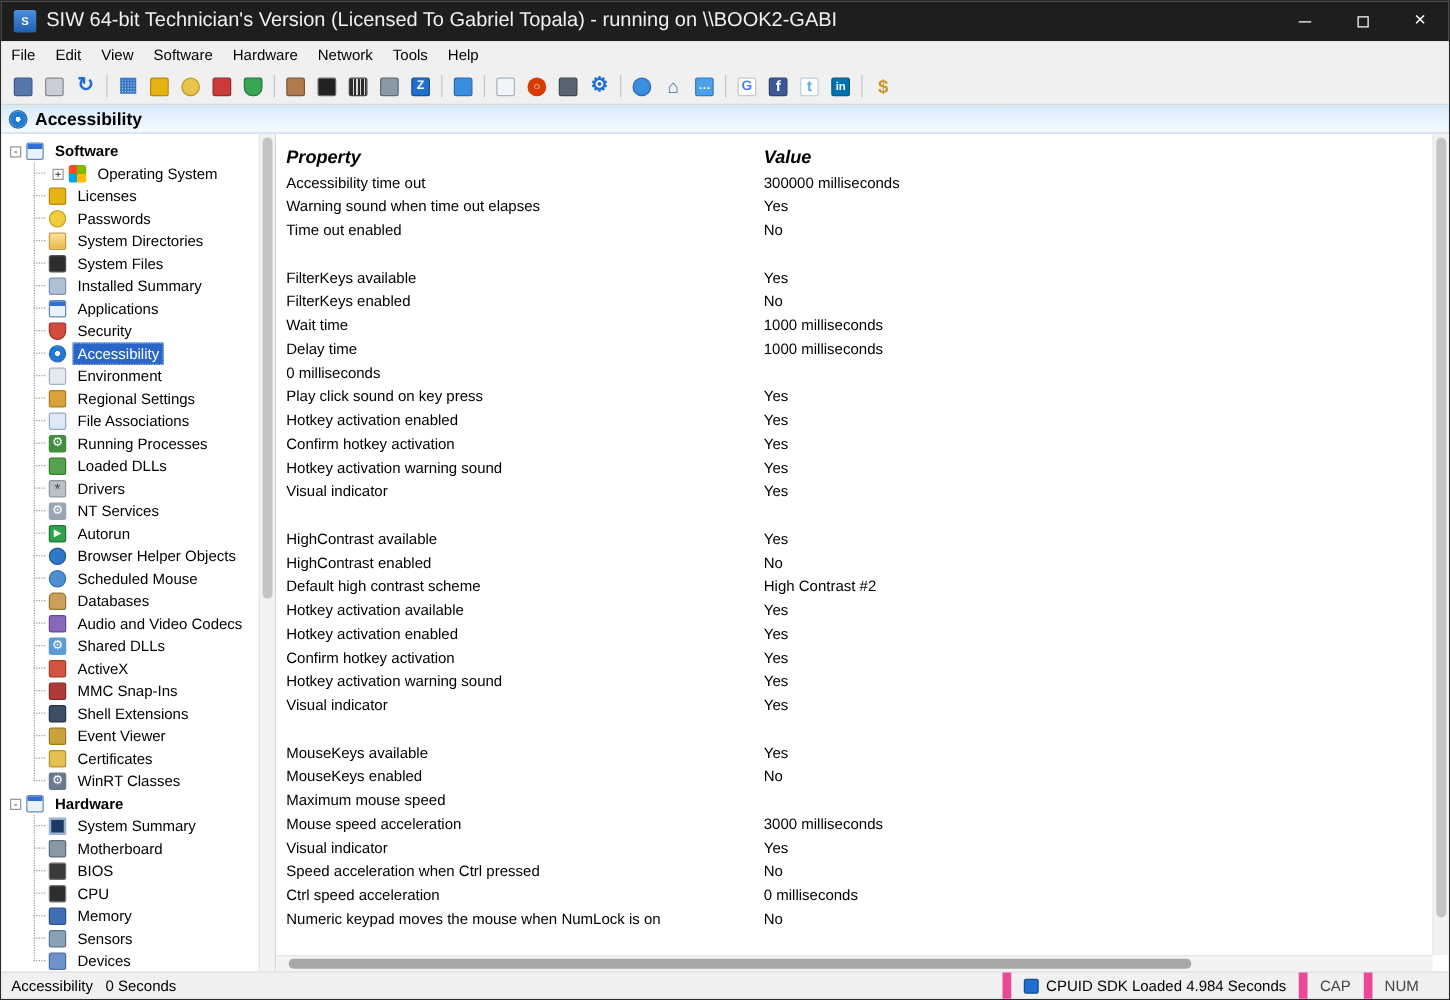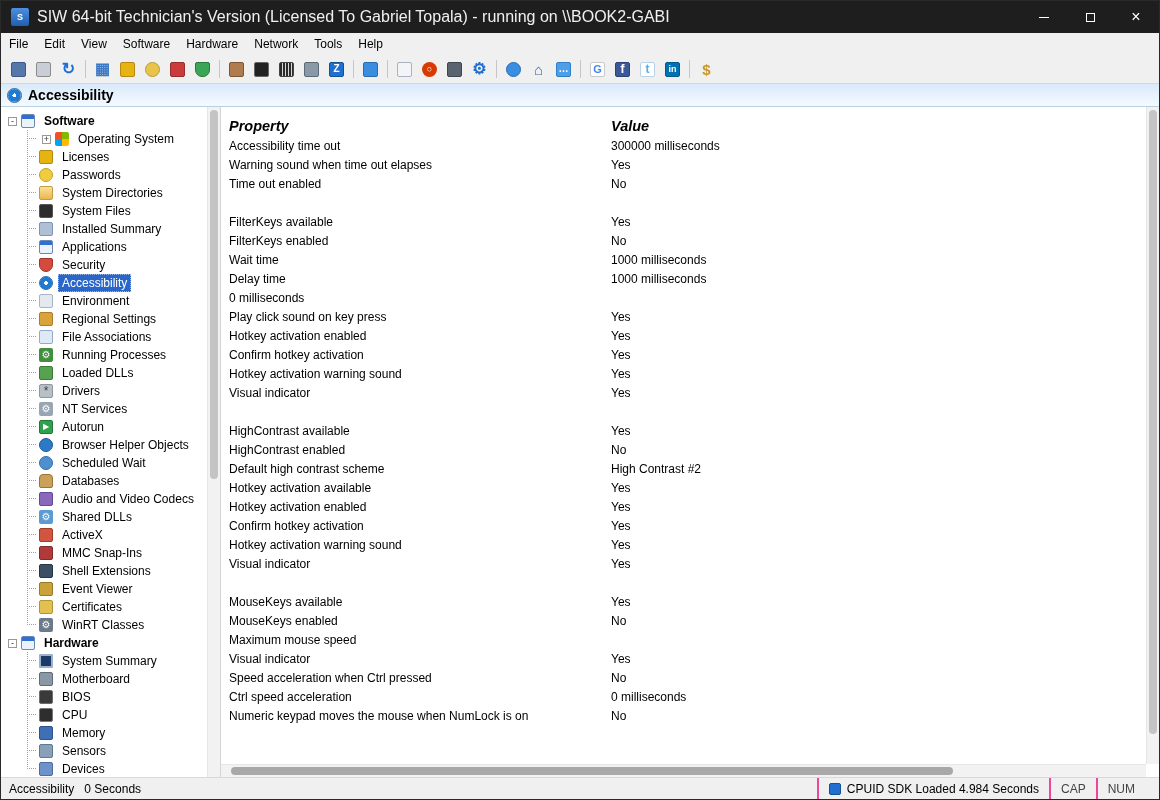--- a/index.html
+++ b/index.html
@@ -66,21 +66,21 @@
 .tree-scroll .thumb{top:3px;height:55%}
 .main-scroll{bottom:13px}
 .main-scroll .thumb{top:3px;height:95%}
 .hscroll{position:absolute;left:0;right:13px;bottom:0;height:13px;background:#f2f2f2;border-top:1px solid #e6e6e6}
 .hscroll .thumb{position:absolute;top:2px;bottom:2px;left:10px;width:78%;background:#a8a8a8;border-radius:5px}
 
 .statusbar{flex:0 0 22px;background:#f0f0f0;border-top:1px solid #d9d9d9;display:flex;align-items:center;
   padding-left:8px;font-size:12px}
 .st-time{margin-left:10px}
 .st-right{margin-left:auto;display:flex;align-items:stretch;height:100%}
-.st-seg{display:flex;align-items:center;padding:0 10px;border-left:2px solid #ec4899}
+.st-seg{display:flex;align-items:center;padding:0 10px;border-left:7px solid #ec4899}
 .st-seg.kbd{min-width:40px;justify-content:center;color:#444}
 .cpuid-icon{width:12px;height:12px;background:#1f6fd0;border-radius:2px;margin-right:6px;border:1px solid #14518f}
 .st-grip{width:14px}
 </style>
 </head>
 <body>
 
 <div class="window">
 
   <div class="titlebar">
@@ -281,21 +281,21 @@
             <div class="tree-row child-row">
               <span class="ticon" style="background: rgb(47, 161, 76); border: 1px solid rgb(31, 122, 54); color: rgb(255, 255, 255); font-size: 8px;">▶</span>
               <span class="tlabel">Autorun</span>
             </div>
             <div class="tree-row child-row">
               <span class="ticon" style="background: rgb(46, 121, 199); border: 1px solid rgb(29, 90, 156); border-radius: 50%;"></span>
               <span class="tlabel">Browser Helper Objects</span>
             </div>
             <div class="tree-row child-row">
               <span class="ticon" style="background: rgb(79, 143, 208); border: 1px solid rgb(47, 111, 174); border-radius: 50%;"></span>
-              <span class="tlabel">Scheduled Wait</span>
+              <span class="tlabel">Scheduled Mouse</span>
             </div>
             <div class="tree-row child-row">
               <span class="ticon i-db" style="background: rgb(202, 160, 90); border: 1px solid rgb(154, 116, 53);"></span>
               <span class="tlabel">Databases</span>
             </div>
             <div class="tree-row child-row">
               <span class="ticon" style="background: rgb(136, 104, 184); border: 1px solid rgb(100, 72, 154);"></span>
               <span class="tlabel">Audio and Video Codecs</span>
             </div>
             <div class="tree-row child-row">
@@ -472,20 +472,24 @@
           <div class="trow">
             <span class="col-prop">MouseKeys available</span>
             <span class="col-val">Yes</span>
           </div>
           <div class="trow">
             <span class="col-prop">MouseKeys enabled</span>
             <span class="col-val">No</span>
           </div>
           <div class="trow">
             <span class="col-prop">Maximum mouse speed</span>
+          </div>
+          <div class="trow">
+            <span class="col-prop">Mouse speed acceleration</span>
+            <span class="col-val">3000 milliseconds</span>
           </div>
           <div class="trow">
             <span class="col-prop">Visual indicator</span>
             <span class="col-val">Yes</span>
           </div>
           <div class="trow">
             <span class="col-prop">Speed acceleration when Ctrl pressed</span>
             <span class="col-val">No</span>
           </div>
           <div class="trow">

